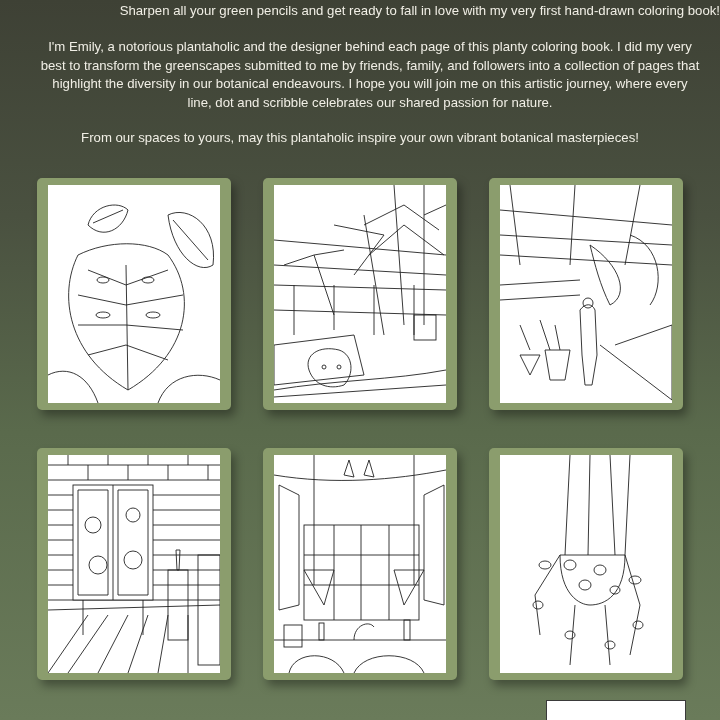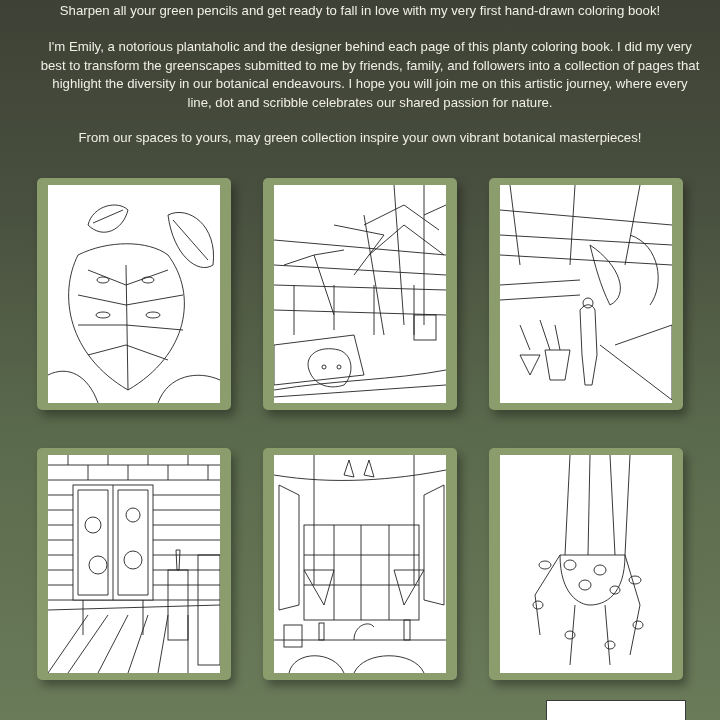--- a/index.html
+++ b/index.html
@@ -1,39 +1,39 @@
 <!DOCTYPE html>
 <html><head>
 <meta charset="utf-8">
 <style>
   html,body{margin:0;padding:0;}
   body{width:720px;height:720px;overflow:hidden;position:relative;
     background:linear-gradient(180deg,#3e4135 0%,#4a5140 30%,#5a6a4c 60%,#6a7b5a 100%);
     font-family:"Liberation Sans",sans-serif;color:#f1efe6;}
   .intro{position:absolute;left:0;top:0;width:720px;text-align:center;font-size:13.2px;line-height:18.5px;}
   .intro p{margin:0;}
-  .p1{position:absolute;top:2px;left:0;width:720px;}
+  .p1{position:absolute;top:2px;left:0;width:720px;text-align:right;}
   .p2{position:absolute;top:38px;left:40px;width:660px;}
   .p3{position:absolute;top:129px;left:0;width:720px;}
   .card{position:absolute;width:194px;height:232px;background:#8b9d6d;border-radius:5px;
     box-shadow:4px 6px 10px rgba(0,0,0,0.35);}
   .card .art{position:absolute;left:11px;top:7px;width:172px;height:218px;background:#fff;overflow:hidden;}
   .card svg{width:172px;height:218px;display:block;}
   .c1{left:37px;top:178px}.c2{left:263px;top:178px}.c3{left:489px;top:178px}
   .c4{left:37px;top:448px}.c5{left:263px;top:448px}.c6{left:489px;top:448px}
   .badge{position:absolute;left:546px;top:700px;width:138px;height:24px;background:#fff;border:1px solid #3a3a3a;}
   svg *{fill:none;stroke:#222;stroke-width:0.9;}
 </style>
 </head>
 <body>
 
 <div class="intro">
   <p class="p1">Sharpen all your green pencils and get ready to fall in love with my very first hand-drawn coloring book!</p>
   <p class="p2">I'm Emily, a notorious plantaholic and the designer behind each page of this planty coloring book. I did my very best to transform the greenscapes submitted to me by friends, family, and followers into a collection of pages that highlight the diversity in our botanical endeavours. I hope you will join me on this artistic journey, where every line, dot and scribble celebrates our shared passion for nature.</p>
-  <p class="p3">From our spaces to yours, may green collection inspire your own vibrant botanical masterpieces!</p>
+  <p class="p3">From our spaces to yours, may this plantaholic inspire your own vibrant botanical masterpieces!</p>
 </div>
 
 <div class="card c1">
   <div class="art">
     <svg viewBox="0 0 172 218">
       <path d="M30 70 C10 110 20 170 80 205 C140 170 150 110 120 70 C100 55 60 55 30 70Z"></path>
       <path d="M80 205 L78 80"></path>
       <path d="M78 100 L40 85 M78 120 L30 110 M78 140 L30 140 M78 160 L40 170 M78 100 L120 85 M78 120 L135 110 M78 140 L135 145 M78 160 L120 175"></path>
       <ellipse cx="55" cy="95" rx="6" ry="3"></ellipse>
         <ellipse cx="100" cy="95" rx="6" ry="3"></ellipse>

